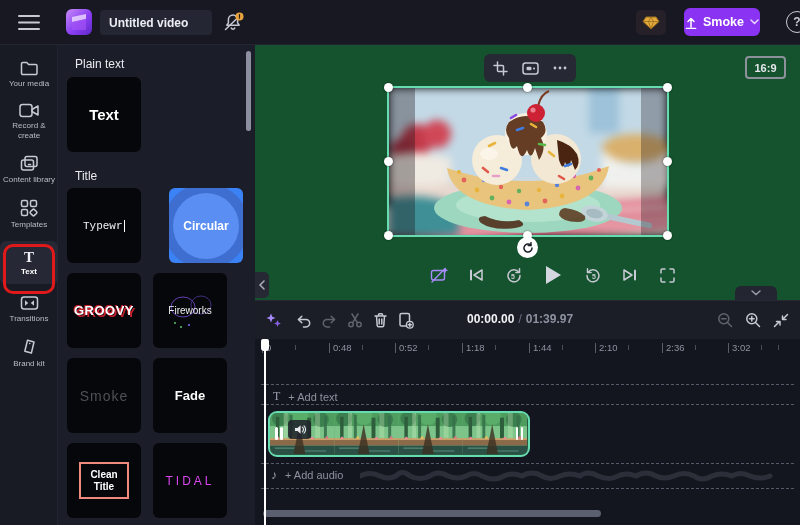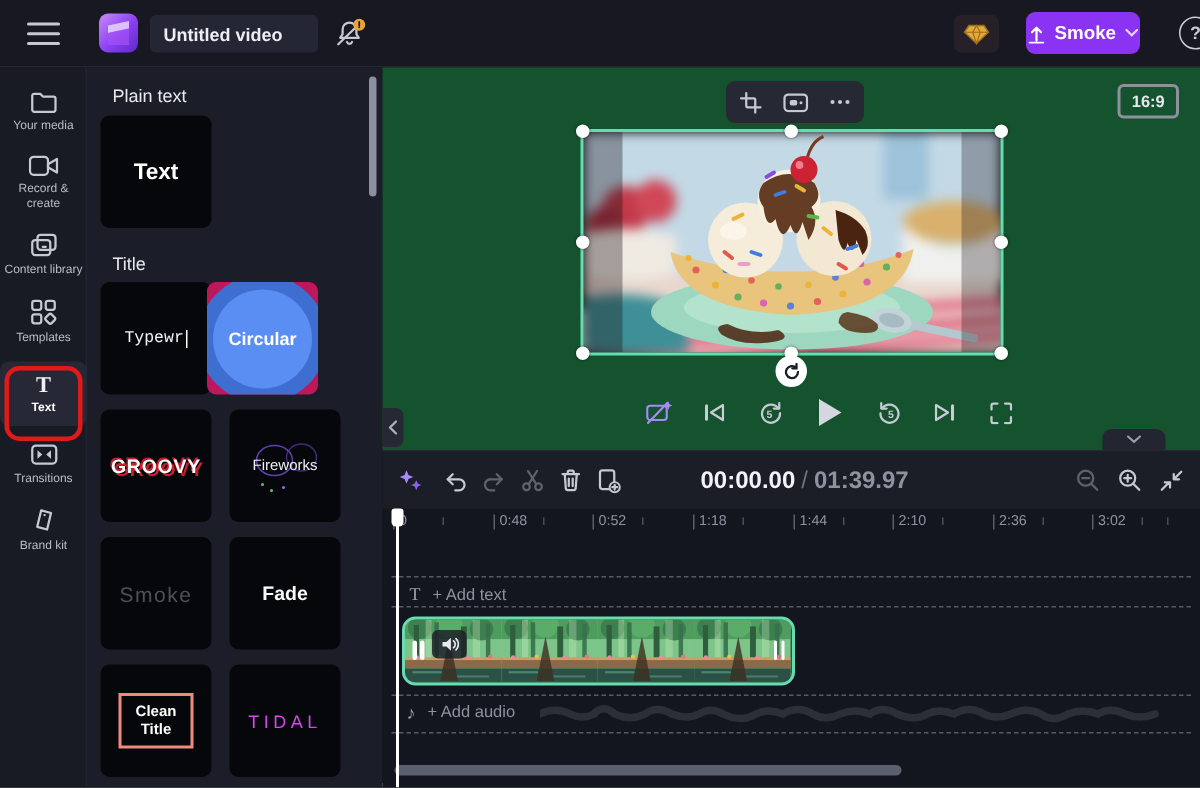--- a/index.html
+++ b/index.html
@@ -148,21 +148,21 @@
     <div class="abs phead" style="left:17px;top:12px">Plain text</div>
     <div class="tile" style="left:9px;top:32px">
       <span style="font-size:15px;font-weight:bold;color:#fff">Text</span>
     </div>
     <div class="abs phead" style="left:17px;top:124px">Title</div>
 
     <div class="tile" style="left:9px;top:143px">
       <span style="font-size:11px;color:#f2f2f2;font-family:'Liberation Mono',monospace">Typewr</span>
         <span style="display:inline-block;width:1.5px;height:12px;background:#fff;margin-left:1px"></span>
     </div>
-    <div class="tile" style="left:80px;top:143px;background:#be185d">
+    <div class="tile" style="left:111px;top:143px;background:#3b82f6">
       <div style="position:absolute;inset:0;display:flex;align-items:center;justify-content:center">
         <div style="position:absolute;width:86px;height:86px;border-radius:50%;background:#3e6fd0"></div>
         <div style="position:absolute;width:66px;height:66px;border-radius:50%;background:#5b8ef2"></div>
         <span style="position:relative;font-size:12px;font-weight:bold;color:#fff">Circular</span>
       </div>
     </div>
     <div class="tile" style="left:9px;top:228px">
       <span style="font-size:13px;font-weight:900;letter-spacing:.5px;color:#fff;text-shadow:2px 2px 0 #c81f2e,-1px -1px 0 #c81f2e">GROOVY</span>
     </div>
     <div class="tile" style="left:95px;top:228px">
@@ -416,21 +416,21 @@
             <path class="ic" d="M2 4h11M5.5 4V2.8A1 1 0 0 1 6.5 1.8h2a1 1 0 0 1 1 1V4M3.5 4l.7 9.4a1.4 1.4 0 0 0 1.4 1.3h3.8a1.4 1.4 0 0 0 1.4-1.3L11.5 4M6.2 7v5M8.8 7v5"></path>
           </svg>
       </div>
       <div class="abs tbtn" style="left:139px;top:7px">
         <svg width="16" height="17">
             <rect class="ic" x="2" y="1.5" width="9.5" height="12.5" rx="1.6"></rect>
             <circle cx="11.8" cy="12.8" r="3.4" fill="#1b1d27" stroke="#c6c9d3" stroke-width="1.3"></circle>
             <path class="ic" d="M11.8 11.2v3.2M10.2 12.8h3.2"></path>
           </svg>
       </div>
-      <div class="abs row" style="left:212px;top:11px;gap:4px;font-size:16px">
+      <div class="abs row" style="left:212px;top:11px;gap:4px;font-size:12px">
         <span style="font-weight:bold;color:#f2f3f7">00:00.00</span>
         <span style="color:#6d7280">/</span>
         <span style="color:#8d92a0;font-weight:bold">01:39.97</span>
       </div>
       <div class="abs tbtn dim" style="left:458px;top:7px">
         <svg width="16" height="16">
             <circle class="ic" cx="6.8" cy="6.8" r="5"></circle>
             <path class="ic" d="M10.5 10.5 14.5 14.5M4.5 6.8h4.6"></path>
           </svg>
       </div>

